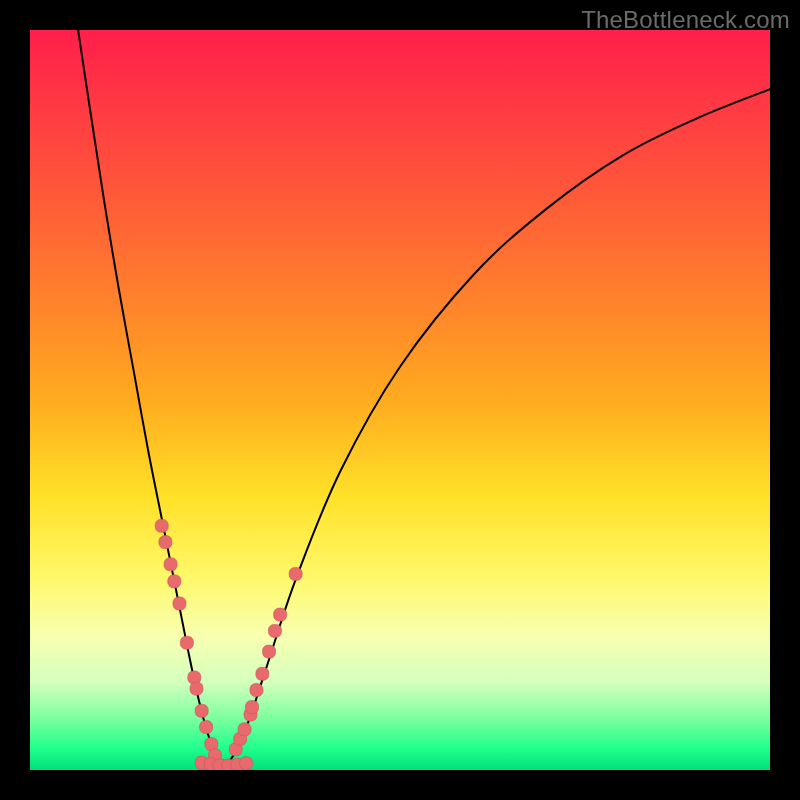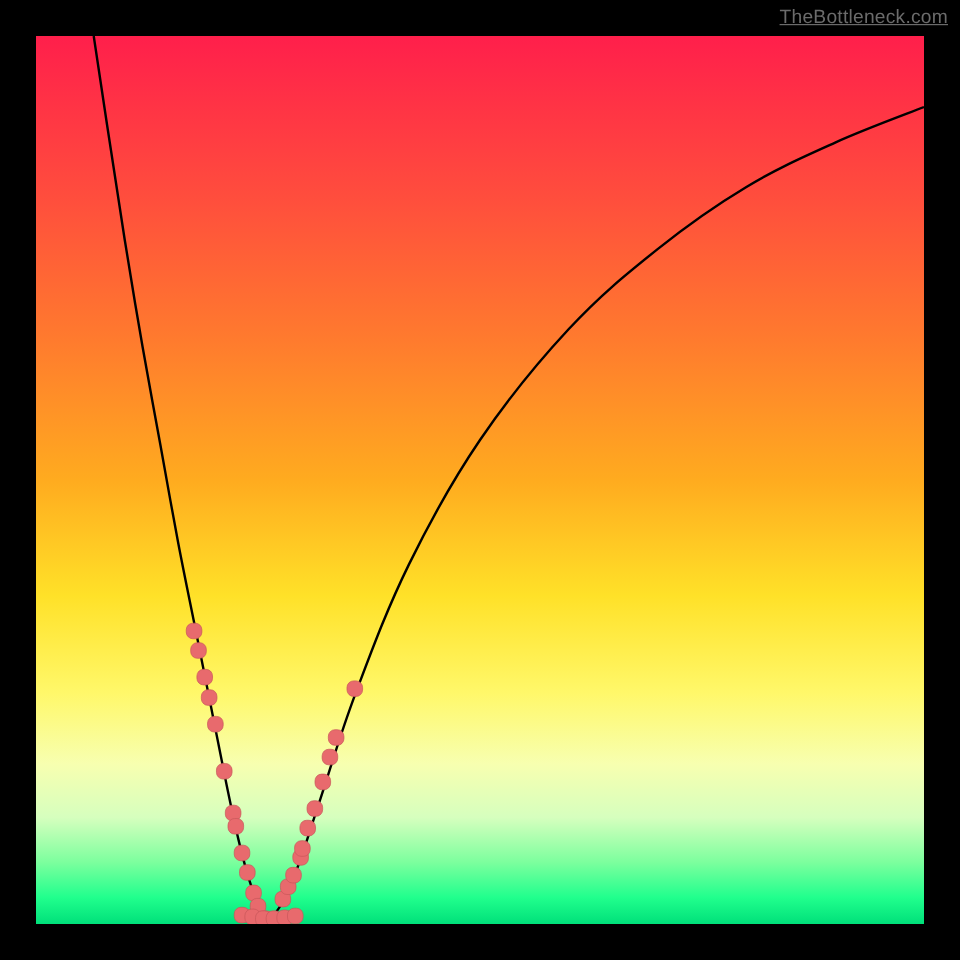--- a/index.html
+++ b/index.html
@@ -36,25 +36,24 @@
       #7dff9e 93%,
       #21ff8d 97%,
       #00e07a 100%
     );
   }
   .watermark {
     position: absolute;
     top: 6px;
     right: 10px;
     color: #6b6b6b;
-    font-size: 16px;
+    font-size: 24px;
     font-weight: 500;
     letter-spacing: 0.2px;
     user-select: none;
-    text-decoration: underline;
   }
   svg.curves {
     position: absolute;
     top: 0; left: 0;
   }
   .curve {
     fill: none;
     stroke: #000;
     stroke-width: 2;
   }

